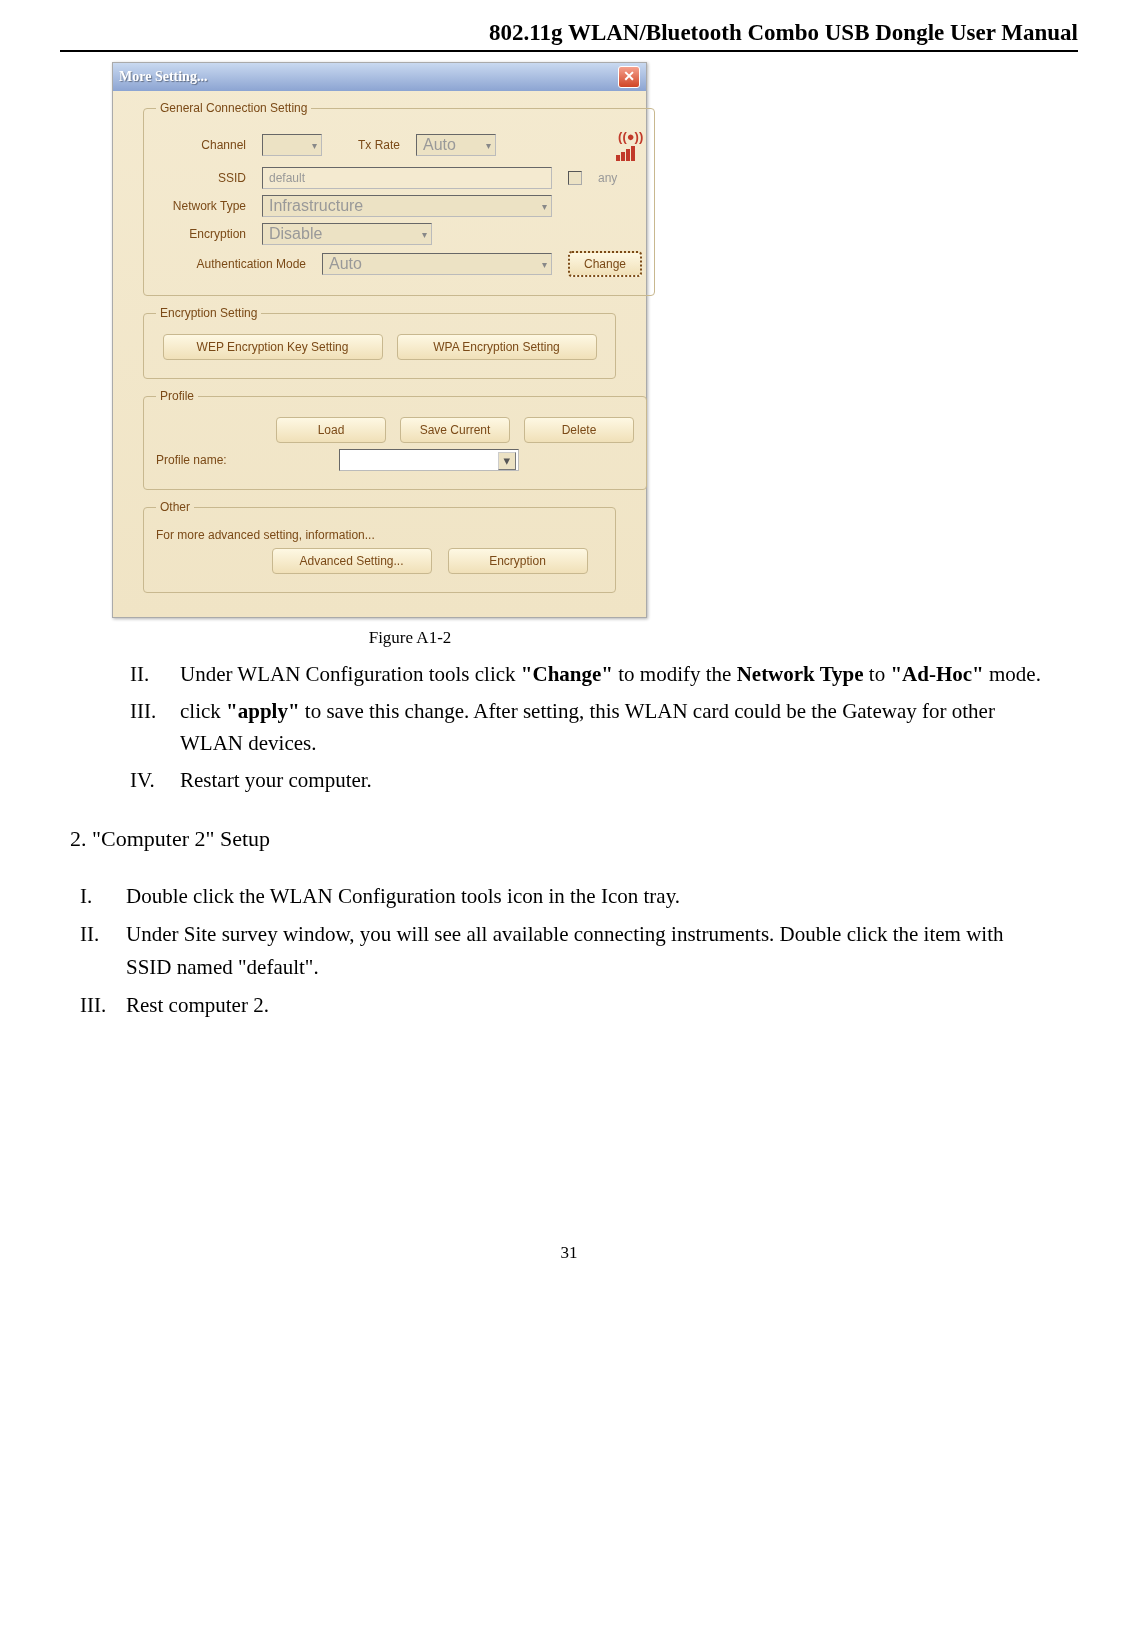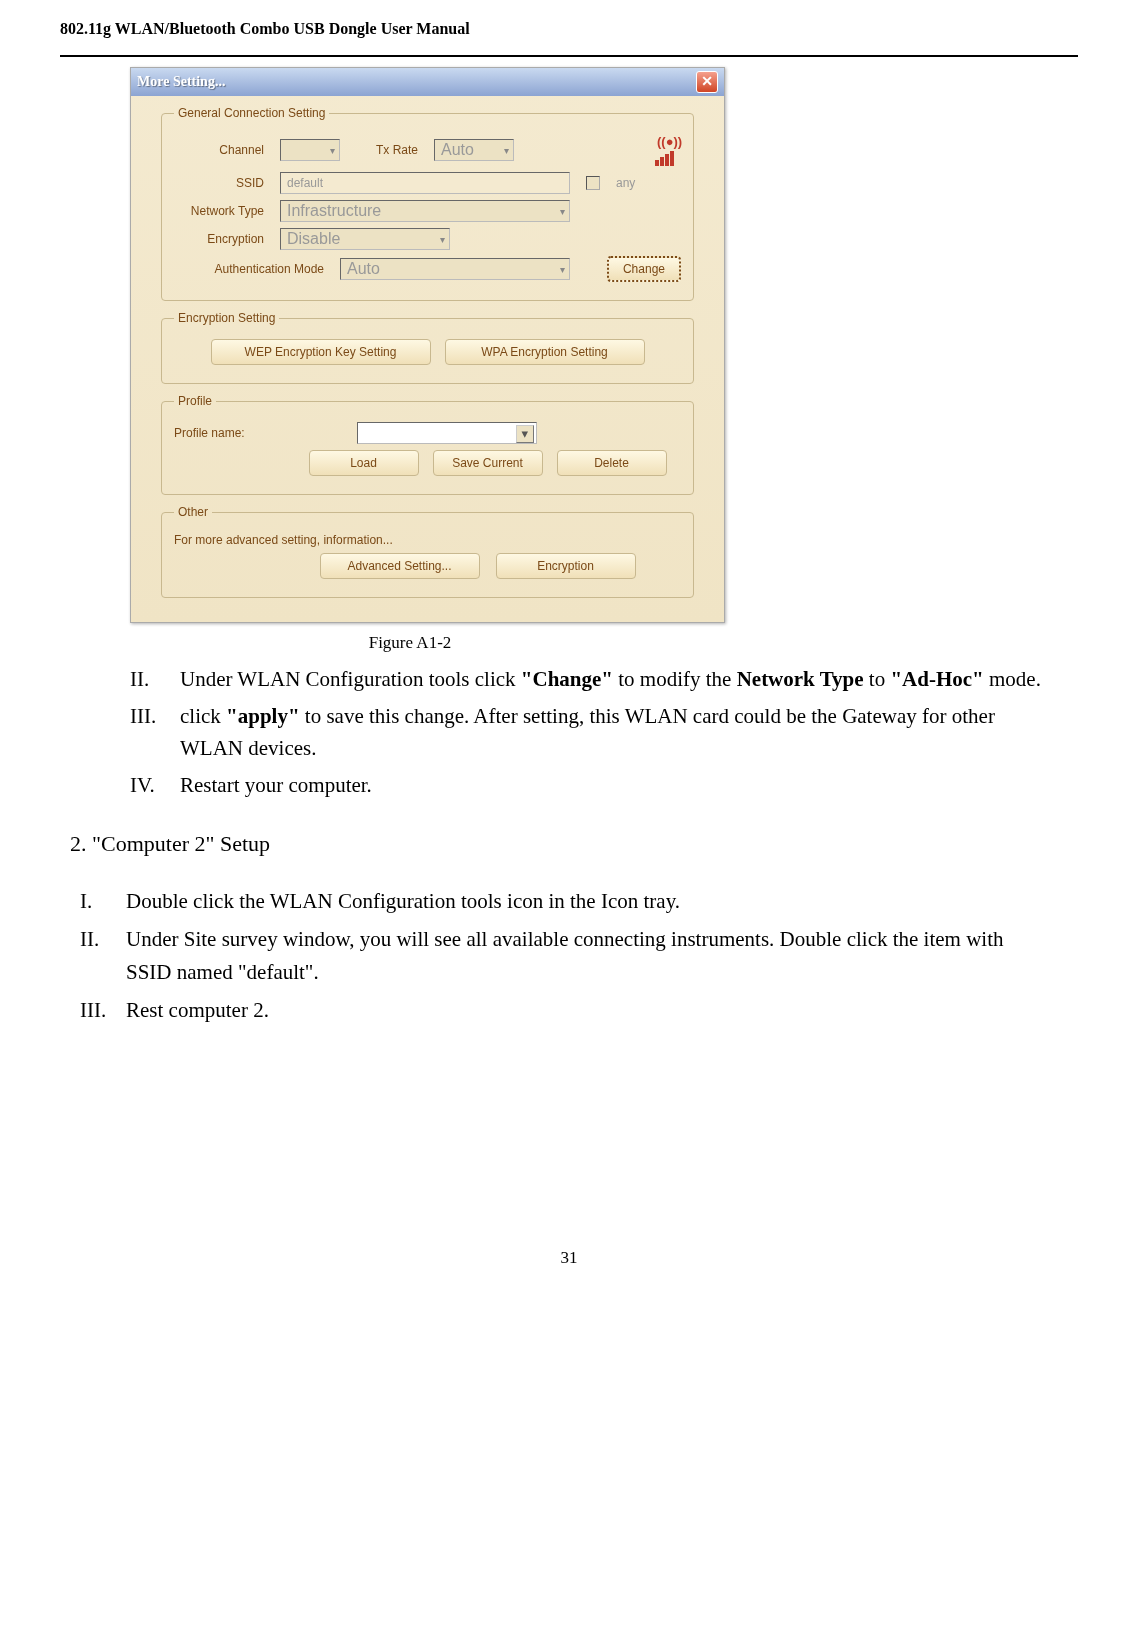--- a/index.html
+++ b/index.html
@@ -4,32 +4,32 @@
   <style>
     * { box-sizing: border-box; margin: 0; padding: 0; }
     body {
       width: 1138px;
       font-family: "Times New Roman", serif;
       background: #fff;
       color: #000;
       padding: 20px 60px;
     }
     .header-line {
-      text-align: left;
+      text-align: right;
       font-weight: bold;
-      font-size: 16px;
-      margin-bottom: 17px;
+      font-size: 23px;
+      margin-bottom: 4px;
     }
     .header-underline {
       border-bottom: 2px solid #000;
       margin-bottom: 10px;
     }
     .dialog {
-      margin-left: 70px;
-      width: 595px;
+      margin-left: 52px;
+      width: 535px;
       background: linear-gradient(to bottom, #f4ead0, #f0e4c5);
       border: 1px solid #aaa;
       box-shadow: 1px 1px 3px rgba(0,0,0,0.3);
     }
     .titlebar {
       height: 28px;
       background: linear-gradient(to bottom, #c9d9f0, #8ca4d2);
       display: flex;
       align-items: center;
       padding: 0 6px;
@@ -265,30 +265,30 @@
     <fieldset>
       <legend>Encryption Setting</legend>
       <div class="row btn-row">
         <span class="btn" style="width:220px;">WEP Encryption Key Setting</span>
         <span class="btn" style="width:200px;">WPA Encryption Setting</span>
       </div>
     </fieldset>
 
     <fieldset>
       <legend>Profile</legend>
-      <div class="row">
-        <span>Profile name:</span>
-        <span style="width:80px;"></span>
-        <div class="profile-select"></div>
-      </div>
       <div class="row" style="justify-content:center; gap:14px; padding-left:120px;">
         <span class="btn" style="width:110px;">Load</span>
         <span class="btn" style="width:110px;">Save Current</span>
         <span class="btn" style="width:110px;">Delete</span>
       </div>
+      <div class="row">
+        <span>Profile name:</span>
+        <span style="width:80px;"></span>
+        <div class="profile-select"></div>
+      </div>
     </fieldset>
 
     <fieldset>
       <legend>Other</legend>
       <div class="row">
         <span>For more advanced setting, information...</span>
       </div>
       <div class="row" style="justify-content:center; padding-left:100px;">
         <span class="btn" style="width:160px;">Advanced Setting...</span>
         <span class="btn" style="width:140px;">Encryption</span>

